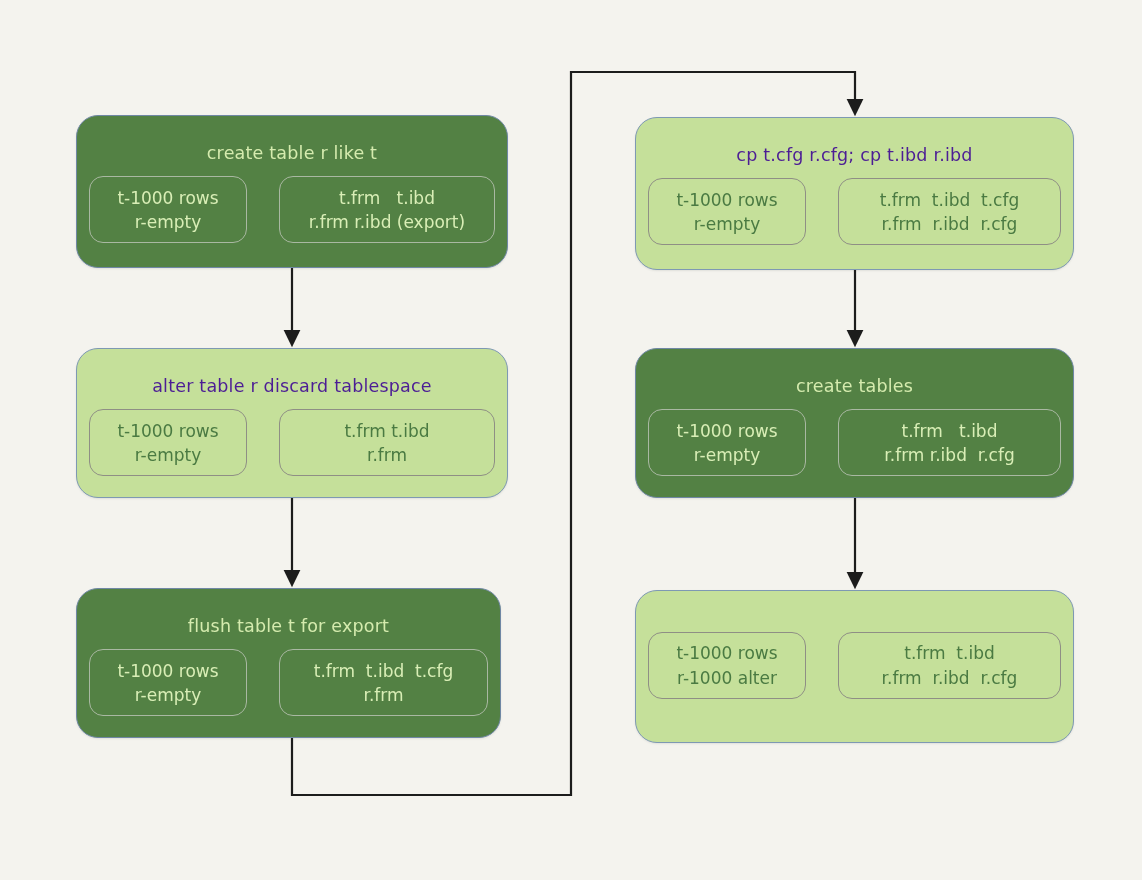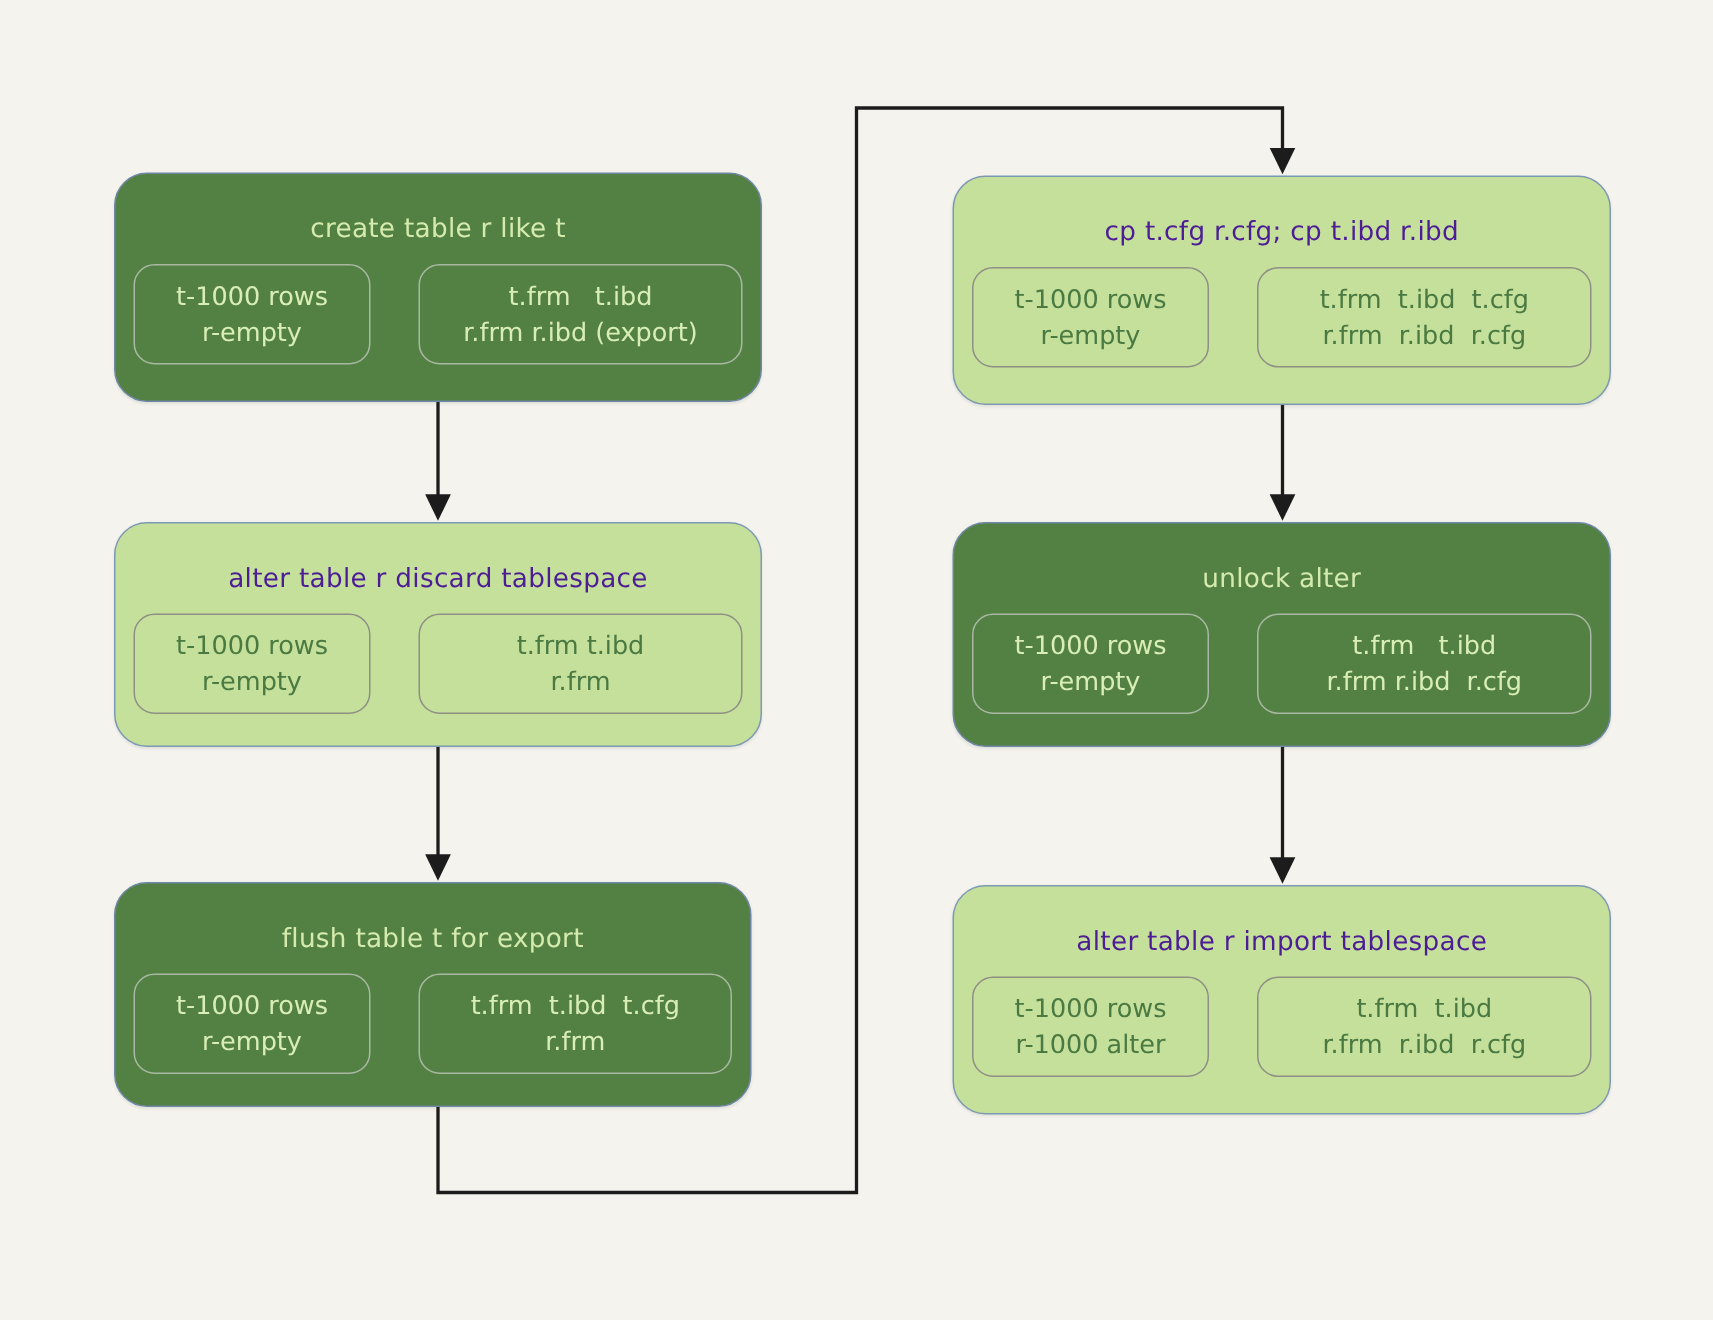--- a/index.html
+++ b/index.html
@@ -183,35 +183,34 @@
         <div class="pill-line">r-empty</div>
       </div>
       <div class="pill right-pill">
         <div class="pill-line">t.frm  t.ibd  t.cfg</div>
         <div class="pill-line">r.frm  r.ibd  r.cfg</div>
       </div>
     </div>
   </div>
 
   <div class="node dark" id="node-unlock">
-    <div class="node-title">unlock alter</div>
+    <div class="node-title">create tables</div>
     <div class="pill-row">
       <div class="pill left-pill">
         <div class="pill-line">t-1000 rows</div>
         <div class="pill-line">r-empty</div>
       </div>
       <div class="pill right-pill">
         <div class="pill-line">t.frm   t.ibd</div>
         <div class="pill-line">r.frm r.ibd  r.cfg</div>
       </div>
     </div>
   </div>
 
   <div class="node light" id="node-import">
-    <div class="node-title">alter table r import tablespace</div>
     <div class="pill-row">
       <div class="pill left-pill">
         <div class="pill-line">t-1000 rows</div>
         <div class="pill-line">r-1000 alter</div>
       </div>
       <div class="pill right-pill">
         <div class="pill-line">t.frm  t.ibd</div>
         <div class="pill-line">r.frm  r.ibd  r.cfg</div>
       </div>
     </div>

